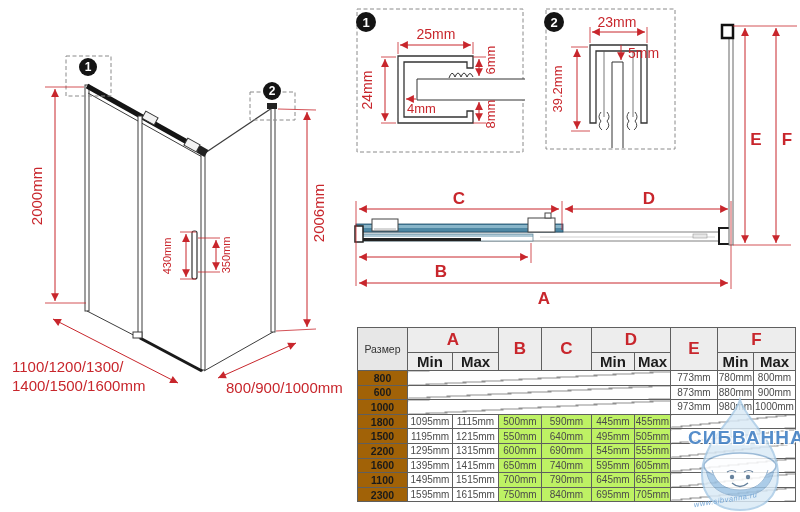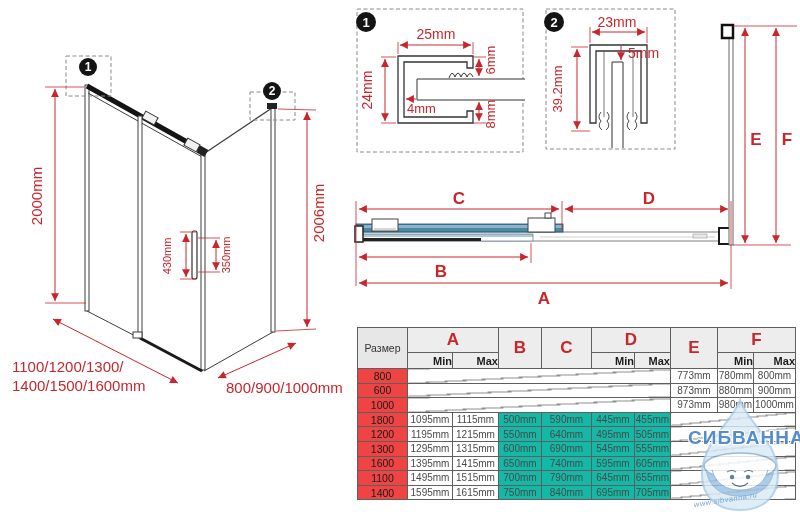--- a/index.html
+++ b/index.html
@@ -25,26 +25,26 @@
   .badge{fill:#141414;}
   .badge-t{fill:#ffffff;font-weight:bold;text-anchor:middle;}
   .mid{text-anchor:middle;}
   .bold{font-weight:bold;}
   .glass{fill:var(--glass);}
   
   #tbl-wrap{position:absolute;left:357px;top:327px;}
   table.tbl{border-collapse:collapse;table-layout:fixed;width:438px;background:#fff;}
   .tbl th,.tbl td{border:1px solid #5f5f5f;padding:0;text-align:center;vertical-align:middle;overflow:hidden;white-space:nowrap;}
   .tbl thead tr.h1 th{height:24px;}
-  .tbl thead tr.h2 th{height:15px;font-size:11px;font-weight:bold;color:#1c1c1c;background:#ededed;text-align:right;}
+  .tbl thead tr.h2 th{height:15px;font-size:15px;font-weight:bold;color:#1c1c1c;background:#ededed;}
   .tbl thead .letter{color:var(--accent);font-size:17px;font-weight:bold;background:#ededed;}
   .tbl thead .size-h{font-size:10.5px;font-weight:normal;color:#333;background:#e7e7e7;}
   .tbl tbody td{height:13.6px;font-size:10px;color:#4a4a4a;}
-  .tbl tbody td.rowlabel{font-size:10.5px;font-weight:normal;color:#1a1a1a;background:#ef4444;}
-  .tbl tbody td.shade{background:#14b8a6;}
+  .tbl tbody td.rowlabel{font-size:10.5px;font-weight:bold;color:#1a1a1a;background:#a16207;}
+  .tbl tbody td.shade{background:#bef264;}
   .tbl tbody td.diag{background-image:linear-gradient(to bottom right,
       transparent calc(50% - 0.6px), #8f8f8f calc(50% - 0.6px),
       #8f8f8f calc(50% + 0.6px), transparent calc(50% + 0.6px));}
   #wmark{left:668px;top:392px;opacity:0.93;}
   .wm-brand{fill:var(--wblue);font-weight:bold;font-size:19px;letter-spacing:1px;paint-order:stroke;stroke:#ffffff;stroke-width:2.5px;}
   .wm-site{fill:#6fa3d6;font-size:7.5px;font-style:italic;letter-spacing:0.5px;}
 </style>
 </head>
 <body>
 
@@ -254,31 +254,31 @@
           <td class="rowlabel">1800</td>
           <td>1095mm</td>
           <td>1115mm</td>
           <td class="shade">500mm</td>
           <td class="shade">590mm</td>
           <td class="shade">445mm</td>
           <td class="shade">455mm</td>
           <td class="diag" colspan="3"></td>
         </tr>
         <tr>
-          <td class="rowlabel">1200</td>
+          <td class="rowlabel">1500</td>
           <td>1195mm</td>
           <td>1215mm</td>
           <td class="shade">550mm</td>
           <td class="shade">640mm</td>
           <td class="shade">495mm</td>
           <td class="shade">505mm</td>
           <td class="diag" colspan="3"></td>
         </tr>
         <tr>
-          <td class="rowlabel">1300</td>
+          <td class="rowlabel">2200</td>
           <td>1295mm</td>
           <td>1315mm</td>
           <td class="shade">600mm</td>
           <td class="shade">690mm</td>
           <td class="shade">545mm</td>
           <td class="shade">555mm</td>
           <td class="diag" colspan="3"></td>
         </tr>
         <tr>
           <td class="rowlabel">1600</td>
@@ -294,21 +294,21 @@
           <td class="rowlabel">1100</td>
           <td>1495mm</td>
           <td>1515mm</td>
           <td class="shade">700mm</td>
           <td class="shade">790mm</td>
           <td class="shade">645mm</td>
           <td class="shade">655mm</td>
           <td class="diag" colspan="3"></td>
         </tr>
         <tr>
-          <td class="rowlabel">1400</td>
+          <td class="rowlabel">2300</td>
           <td>1595mm</td>
           <td>1615mm</td>
           <td class="shade">750mm</td>
           <td class="shade">840mm</td>
           <td class="shade">695mm</td>
           <td class="shade">705mm</td>
           <td class="diag" colspan="3"></td>
         </tr>
       </tbody>
   </table>

